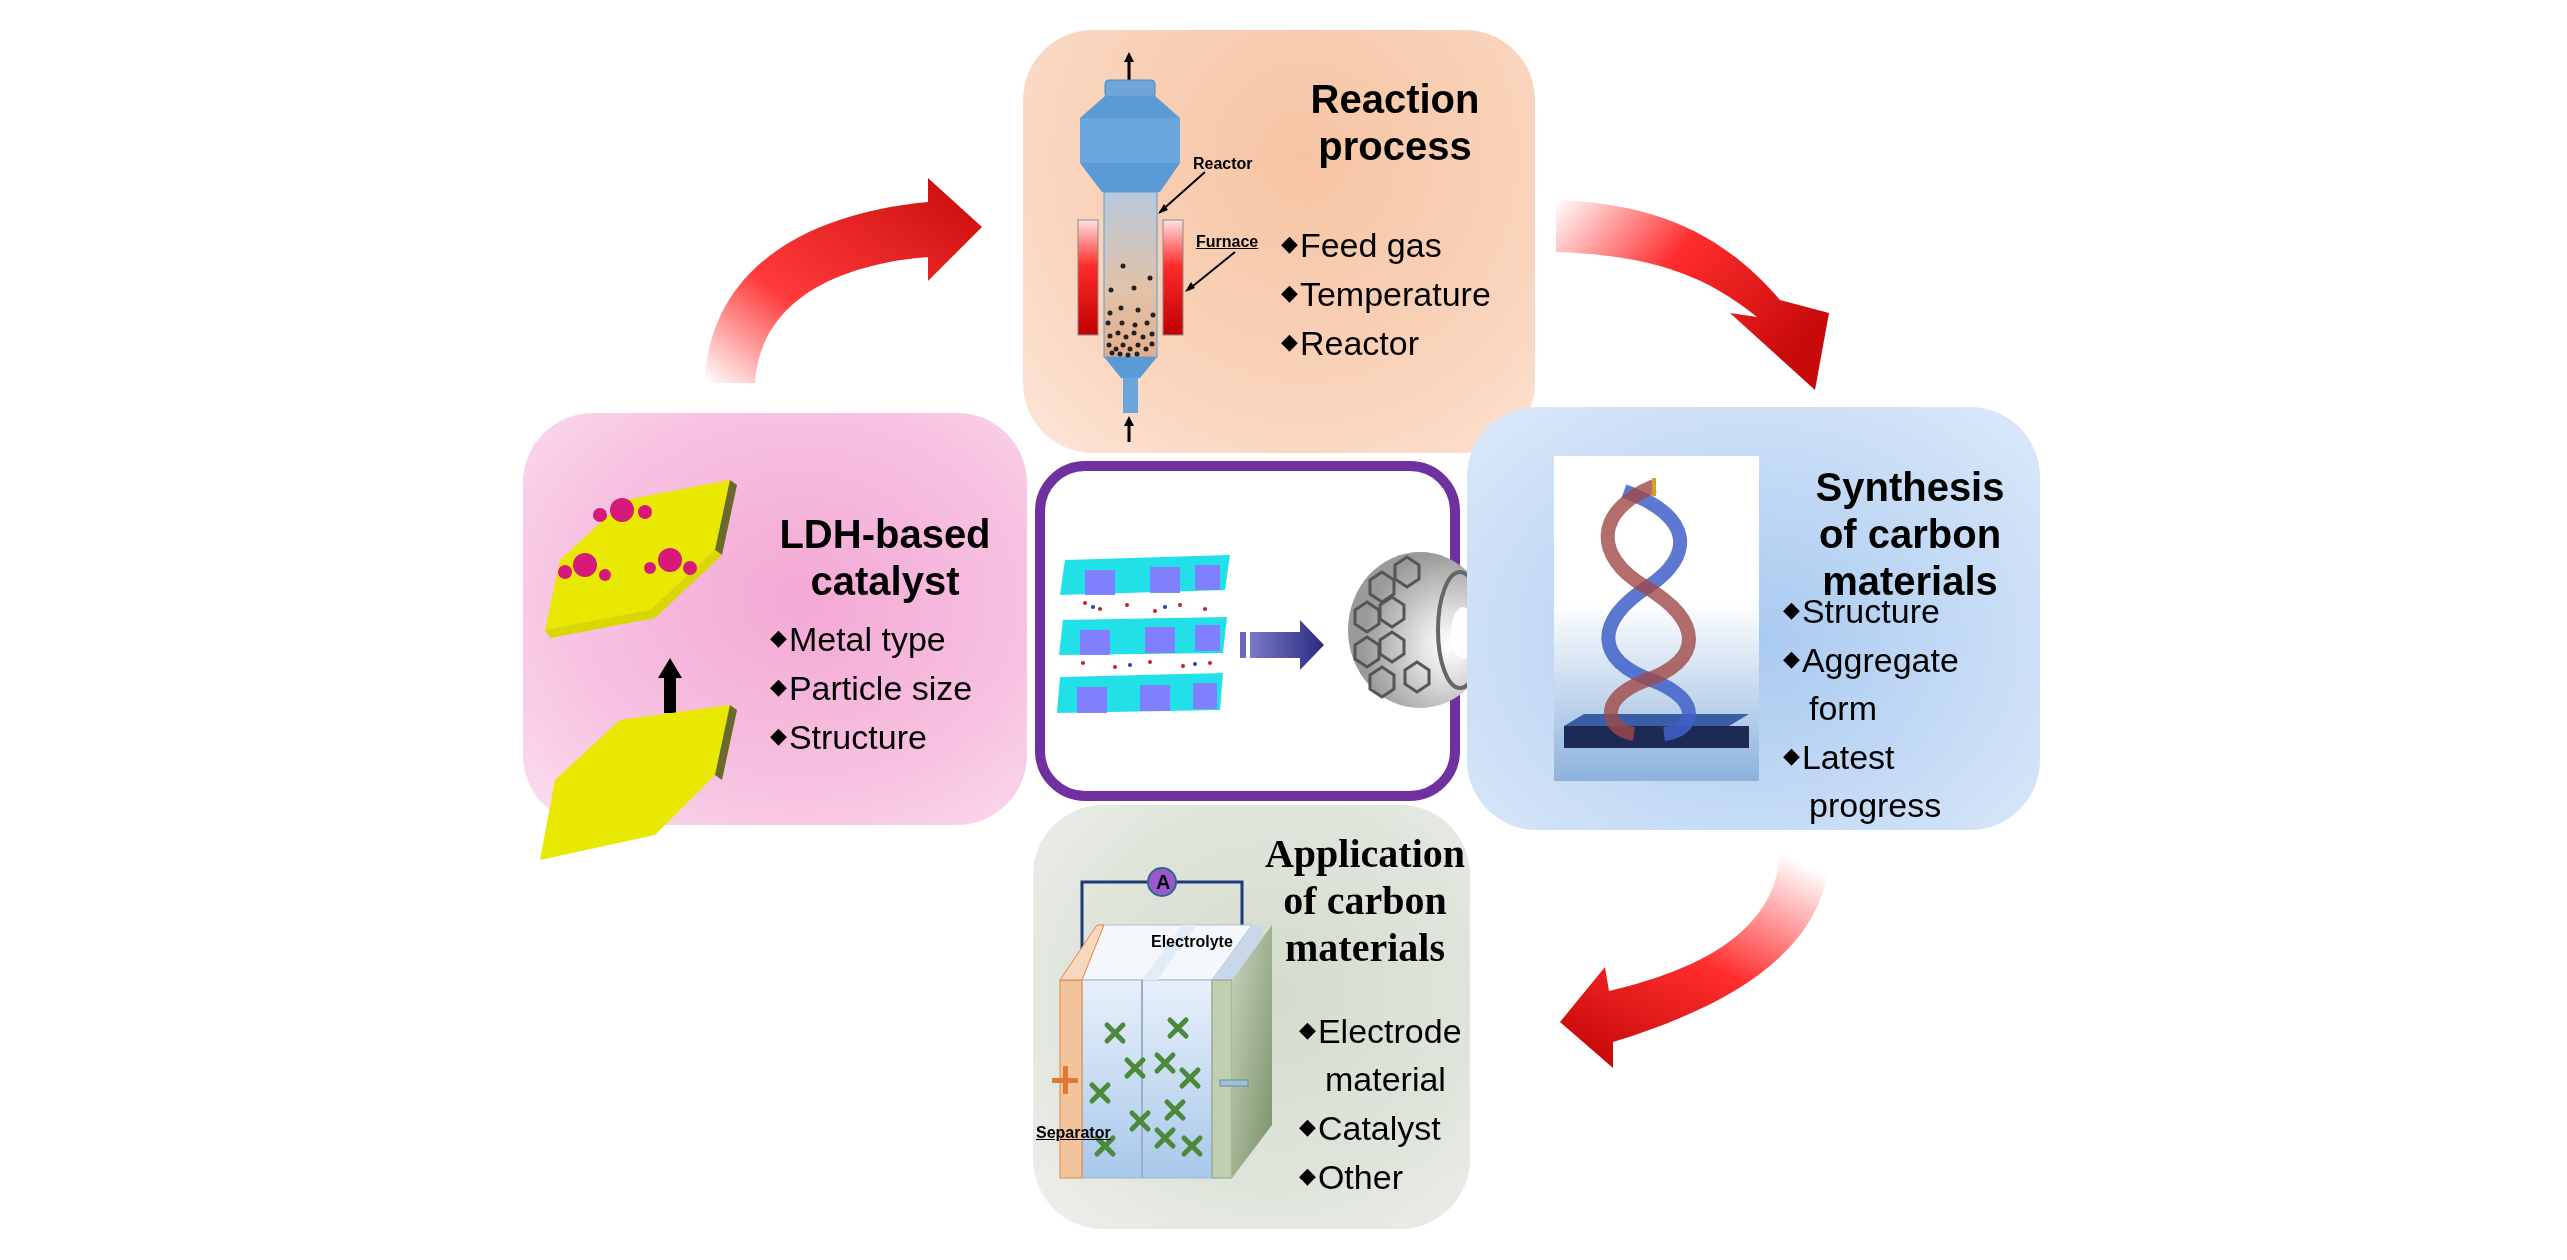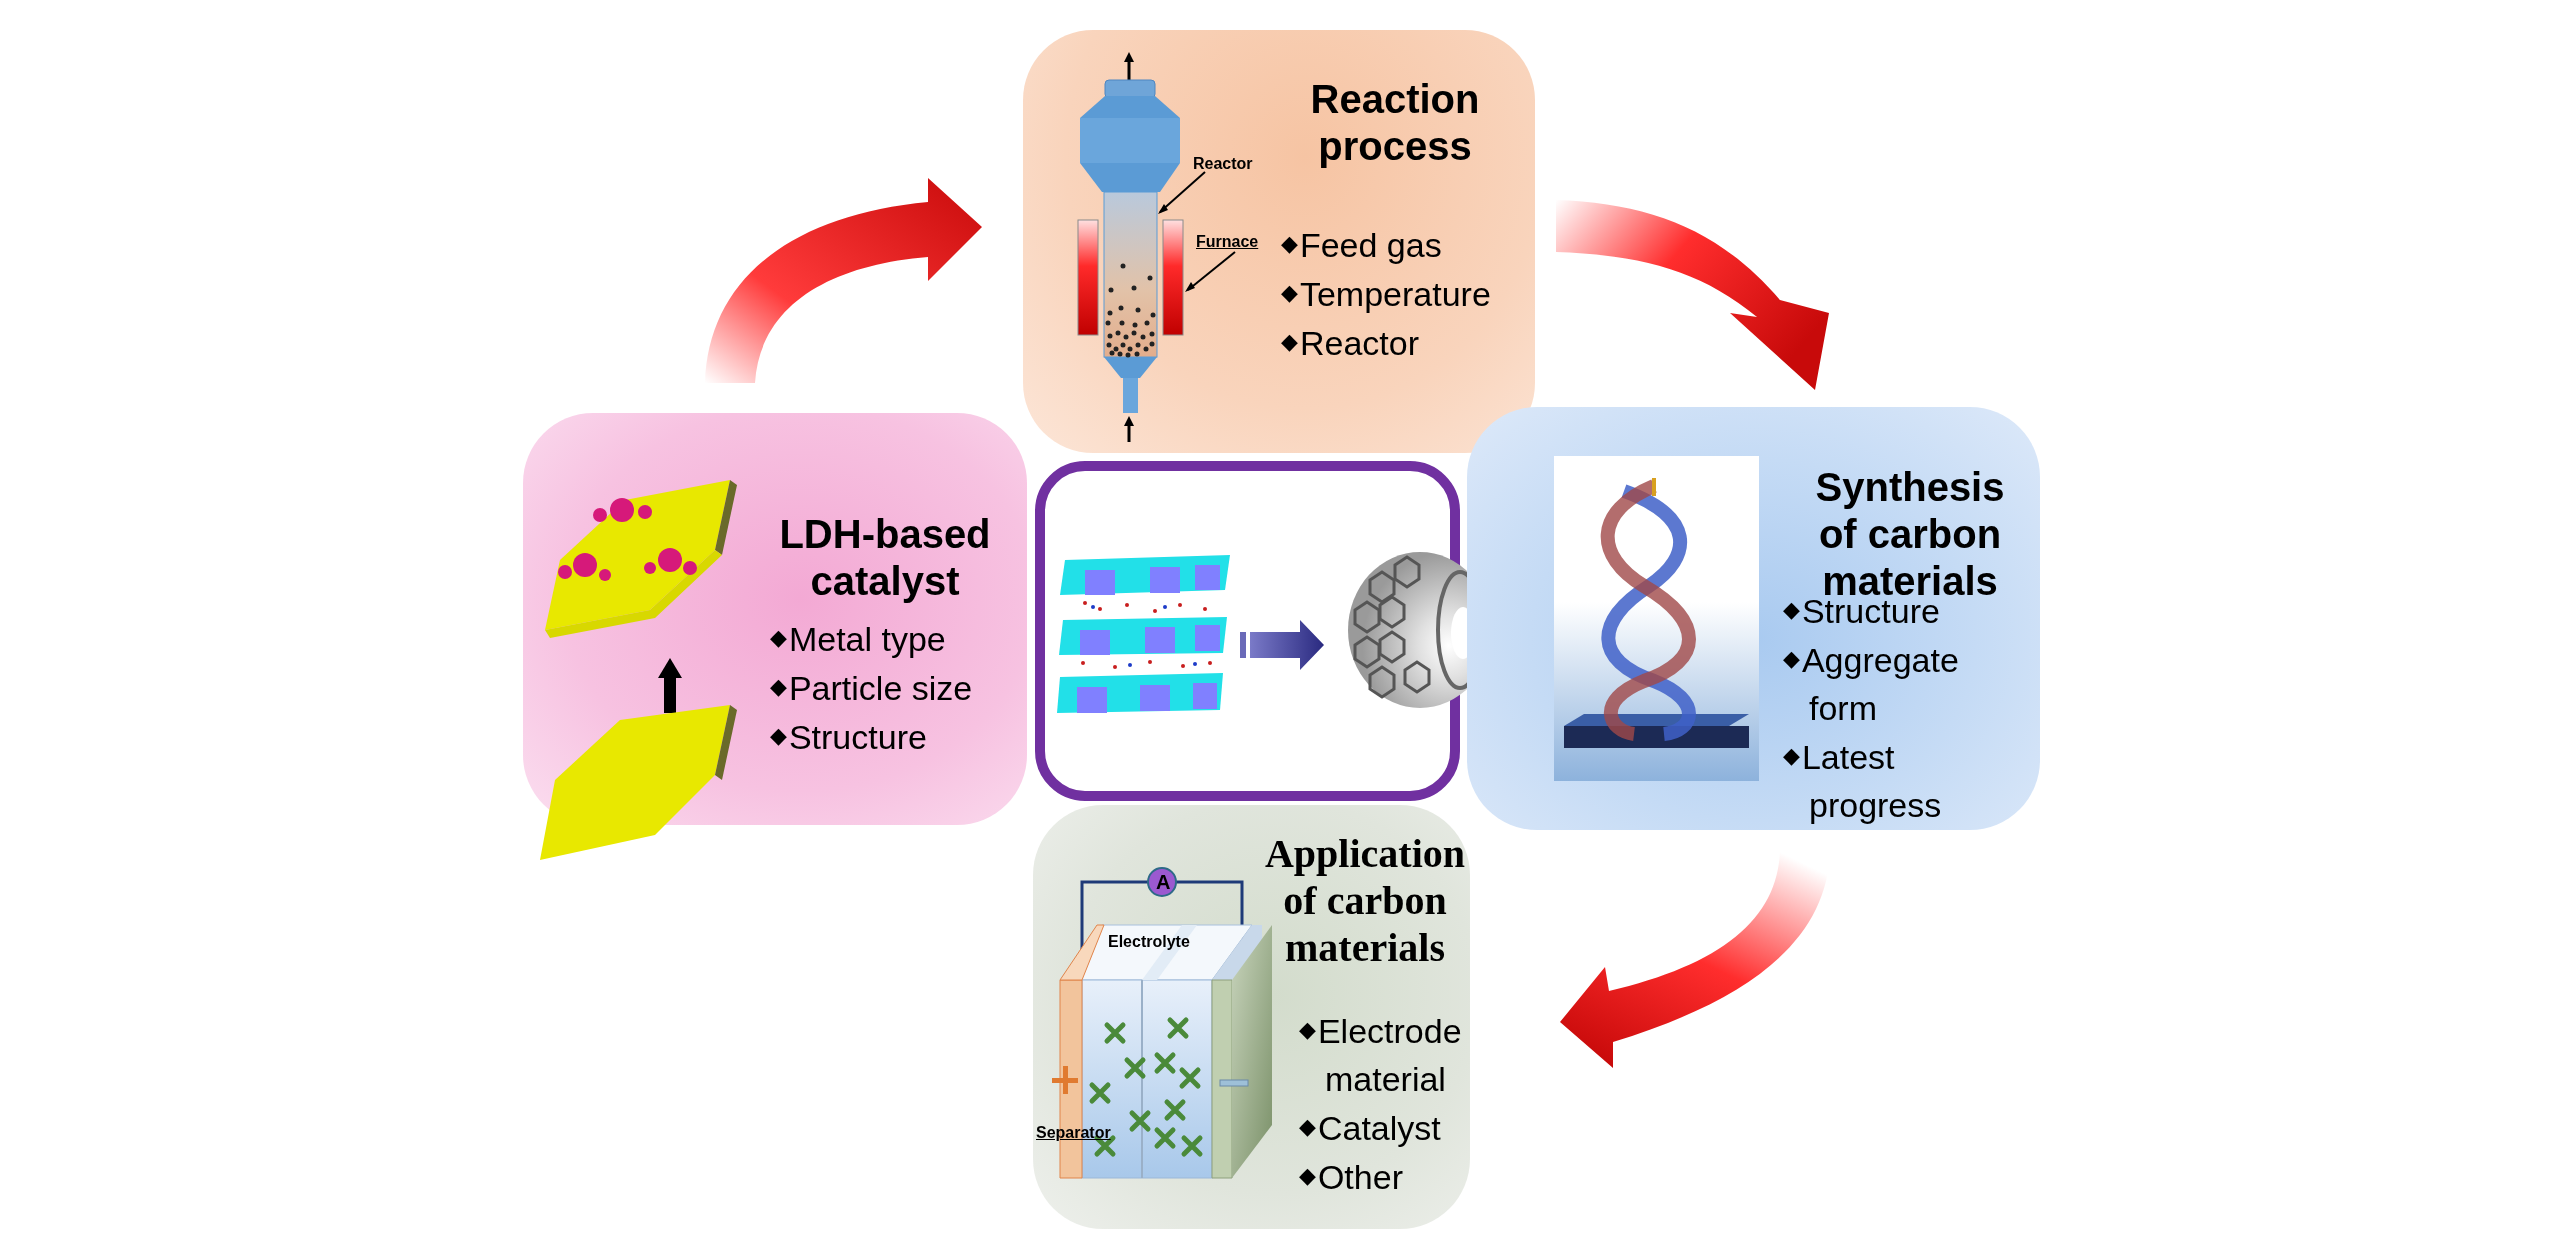--- a/index.html
+++ b/index.html
@@ -304,21 +304,21 @@
     <path d="M45,268 l16,16 M61,268 l-16,16"></path>
       <path d="M118,150 l16,16 M134,150 l-16,16"></path>
     <path d="M105,185 l16,16 M121,185 l-16,16"></path>
       <path d="M130,200 l16,16 M146,200 l-16,16"></path>
     <path d="M115,232 l16,16 M131,232 l-16,16"></path>
       <path d="M105,260 l16,16 M121,260 l-16,16"></path>
       <path d="M132,268 l16,16 M148,268 l-16,16"></path>
   </g>
 </svg>
 <div class="lbl" style="left:1156px;top:871px;font-size:20px;">A</div>
-<div class="lbl" style="left:1108px;top:933px;">Electrolyte</div>
+<div class="lbl" style="left:1151px;top:933px;">Electrolyte</div>
 <div class="lbl" style="left:1036px;top:1124px;text-decoration:underline;">Separator</div>
 <div class="title" style="left:1260px;top:830px;width:210px;font-size:40px;font-family:Liberation Serif, serif;">
   <div>Application</div>
   <div>of carbon</div>
   <div>materials</div>
 </div>
 <div class="bullets" style="left:1299px;top:1006px;">
   <span class="b"><span class="d">◆</span><span>Electrode</span></span>
   <span class="cont">material</span>
   <span class="b"><span class="d">◆</span><span>Catalyst</span></span>

